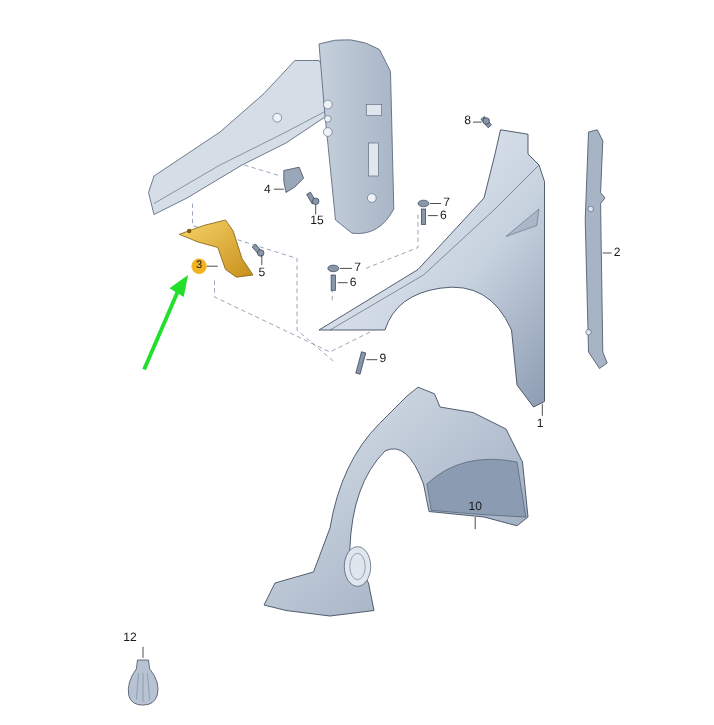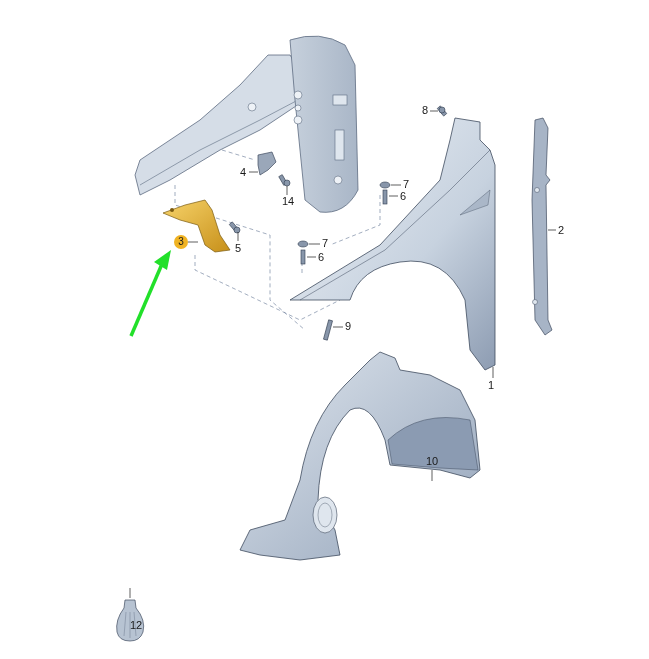--- a/index.html
+++ b/index.html
@@ -145,14 +145,14 @@
 <div class="callout-badge" style="left:174px;top:235px;">3</div>
 <div class="callout" style="left:240px;top:167px;">4</div>
 <div class="callout" style="left:235px;top:243px;">5</div>
 <div class="callout" style="left:400px;top:191px;">6</div>
 <div class="callout" style="left:318px;top:252px;">6</div>
 <div class="callout" style="left:403px;top:179px;">7</div>
 <div class="callout" style="left:322px;top:238px;">7</div>
 <div class="callout" style="left:422px;top:105px;">8</div>
 <div class="callout" style="left:345px;top:321px;">9</div>
 <div class="callout" style="left:426px;top:456px;">10</div>
-<div class="callout" style="left:130px;top:575px;margin-top:45px;">12</div>
-<div class="callout" style="left:282px;top:196px;">14</div>
+<div class="callout" style="left:112px;top:575px;">12</div>
+<div class="callout" style="left:282px;top:196px;">15</div>
 
 </body></html>

